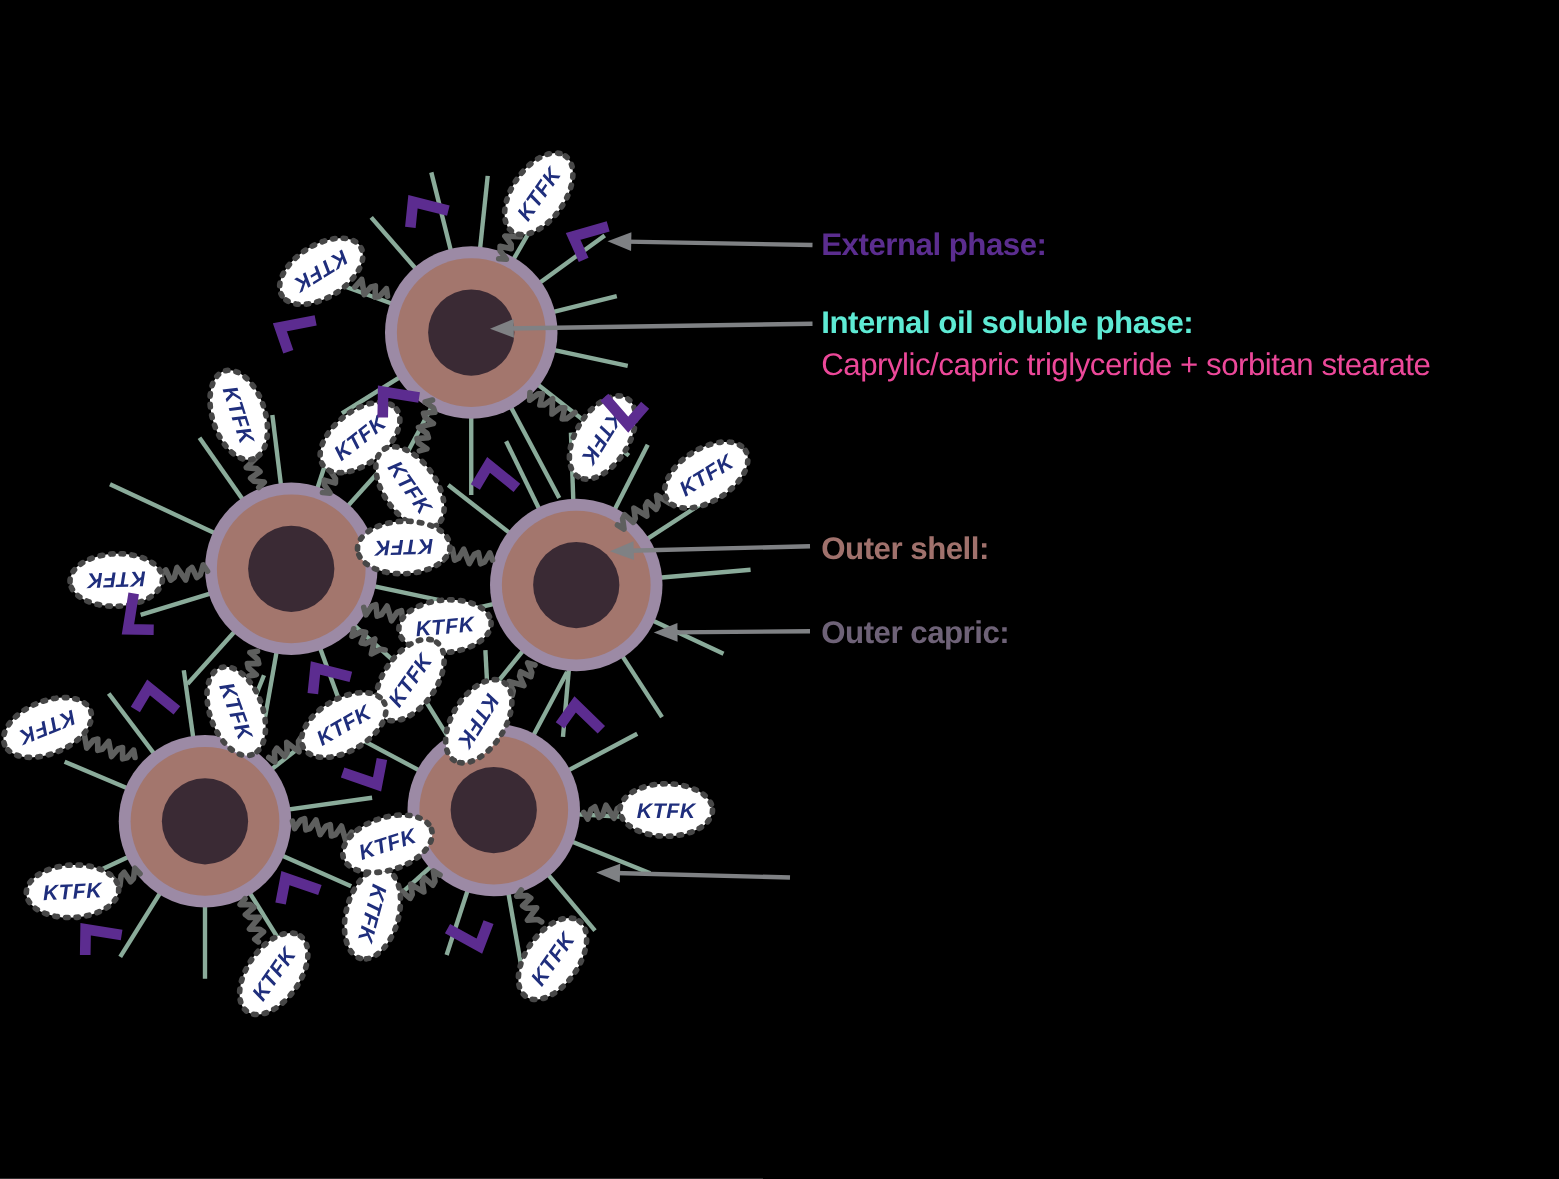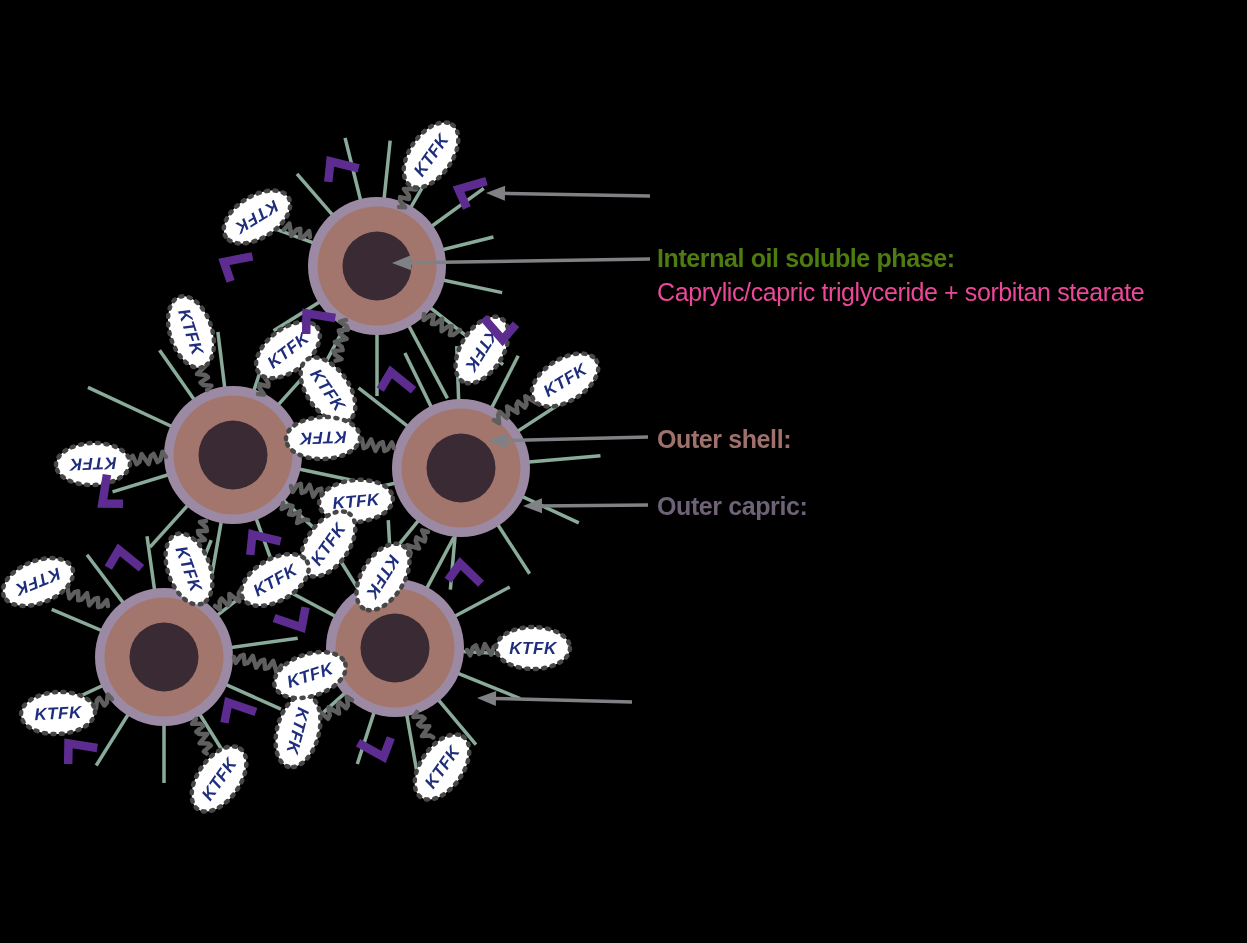--- a/index.html
+++ b/index.html
@@ -222,17 +222,18 @@
       <polygon points="486,193 505.1339940596564,185.84875735798087 504.8596497127759,200.84624832078313" fill="#7f8184"></polygon>
       <line x1="650" y1="259" x2="406.9981975486597" y2="262.76746980544715" stroke="#7f8184" stroke-width="3.5"></line>
       <polygon points="392,263 410.8814517976925,255.20636297923656 411.11398199224533,270.20456052789626" fill="#7f8184"></polygon>
       <line x1="648" y1="437" x2="502.99531469612185" y2="440.625117132597" stroke="#7f8184" stroke-width="3.5"></line>
       <polygon points="488,441 506.8066238480528,433.02749101989525 507.18150671545584,448.02280571601705" fill="#7f8184"></polygon>
       <line x1="648" y1="505" x2="537.9995200230388" y2="505.8800038398157" stroke="#7f8184" stroke-width="3.5"></line>
       <polygon points="523,506 541.9393939490903,498.34824485224715 542.0593901092745,513.347764875286" fill="#7f8184"></polygon>
       <line x1="632" y1="702" x2="491.9950076963297" y2="698.3869679405504" stroke="#7f8184" stroke-width="3.5"></line>
       <polygon points="477,698 496.18716038562616,690.9926555431991 495.8001924450757,705.9876632395287" fill="#7f8184"></polygon>
     </svg>
-  <div class="legend-label bold" style="left: 657px; top: 243px; color: #4d7c0f;">Internal oil soluble phase:</div>
+  <div class="legend-label bold" style="left: 657px; top: 181px; color: rgb(91, 45, 143);">External phase:</div>
+  <div class="legend-label bold" style="left: 657px; top: 243px; color: #5eead4;">Internal oil soluble phase:</div>
   <div class="legend-label" style="left: 657px; top: 277px; color: #ec4899;">Caprylic/capric triglyceride + sorbitan stearate</div>
   <div class="legend-label bold" style="left: 657px; top: 424px; color: rgb(160, 113, 108);">Outer shell:</div>
   <div class="legend-label bold" style="left: 657px; top: 491px; color: rgb(110, 98, 119);">Outer capric:</div>
 </div>
 
 </body></html>

